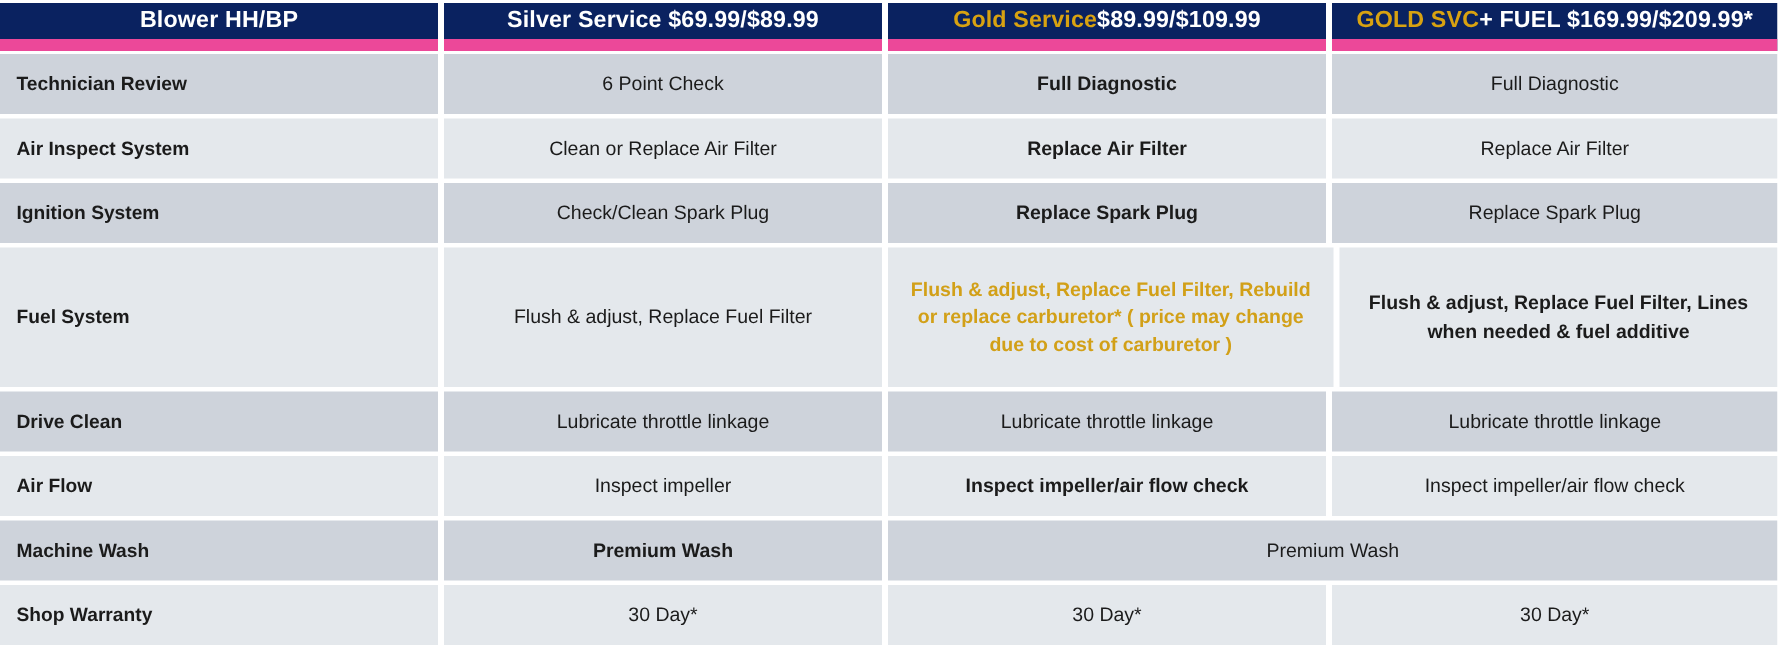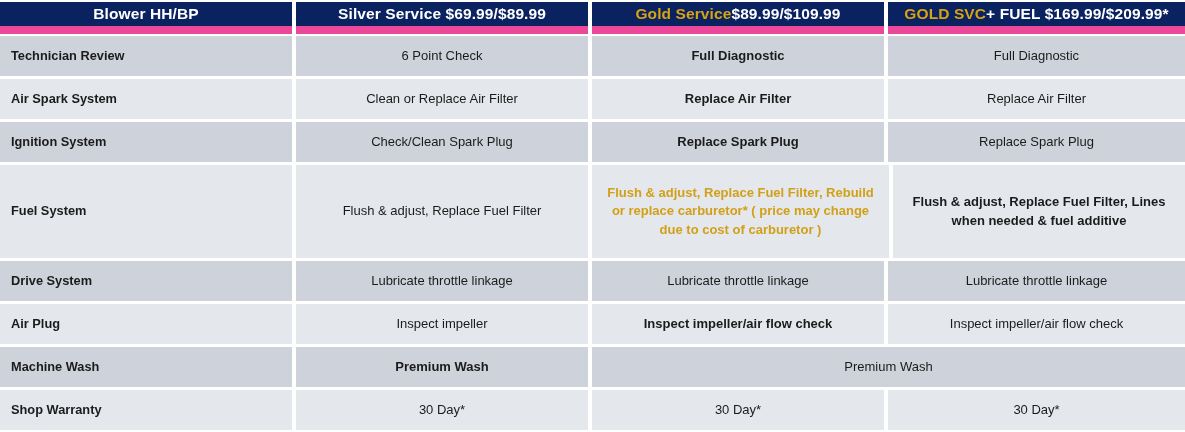--- a/index.html
+++ b/index.html
@@ -126,45 +126,45 @@
   </div>
 
   <div class="body-rows" id="body-rows">
       <div class="data-row shade-dark">
         <div class="cell c-label col-0 h-std">Technician Review</div>
         <div class="cell c-silver col-1 h-std">6 Point Check</div>
         <div class="cell c-gold col-2 h-std">Full Diagnostic</div>
         <div class="cell c-goldfuel col-3 h-std">Full Diagnostic</div>
       </div>
       <div class="data-row shade-light">
-        <div class="cell c-label col-0 h-std">Air Spark System</div>
+        <div class="cell c-label col-0 h-std">Air Inspect System</div>
         <div class="cell c-silver col-1 h-std">Clean or Replace Air Filter</div>
         <div class="cell c-gold col-2 h-std">Replace Air Filter</div>
         <div class="cell c-goldfuel col-3 h-std">Replace Air Filter</div>
       </div>
       <div class="data-row shade-dark">
         <div class="cell c-label col-0 h-std">Ignition System</div>
         <div class="cell c-silver col-1 h-std">Check/Clean Spark Plug</div>
         <div class="cell c-gold col-2 h-std">Replace Spark Plug</div>
         <div class="cell c-goldfuel col-3 h-std">Replace Spark Plug</div>
       </div>
       <div class="data-row shade-light">
         <div class="cell c-label col-0 h-tall">Fuel System</div>
         <div class="cell c-silver col-1 h-tall">Flush &amp; adjust, Replace Fuel Filter</div>
         <div class="cell c-goldfuel accent col-3 h-tall">Flush &amp; adjust, Replace Fuel Filter, Rebuild or replace carburetor* ( price may change due to cost of carburetor )</div>
         <div class="cell c-gold col-2 h-tall">Flush &amp; adjust, Replace Fuel Filter, Lines when needed &amp; fuel additive</div>
       </div>
       <div class="data-row shade-dark">
-        <div class="cell c-label col-0 h-std">Drive System</div>
+        <div class="cell c-label col-0 h-std">Drive Clean</div>
         <div class="cell c-silver col-1 h-std">Lubricate throttle linkage</div>
         <div class="cell c-gold plain col-2 h-std">Lubricate throttle linkage</div>
         <div class="cell c-goldfuel col-3 h-std">Lubricate throttle linkage</div>
       </div>
       <div class="data-row shade-light">
-        <div class="cell c-label col-0 h-std">Air Plug</div>
+        <div class="cell c-label col-0 h-std">Air Flow</div>
         <div class="cell c-silver col-1 h-std">Inspect impeller</div>
         <div class="cell c-gold col-2 h-std">Inspect impeller/air flow check</div>
         <div class="cell c-goldfuel col-3 h-std">Inspect impeller/air flow check</div>
       </div>
       <div class="data-row shade-dark">
         <div class="cell c-label col-0 h-std">Machine Wash</div>
         <div class="cell c-gold col-2 h-std">Premium Wash</div>
         <div class="cell c-goldfuel col-3 h-std">Premium Wash</div>
       </div>
       <div class="data-row shade-light">

